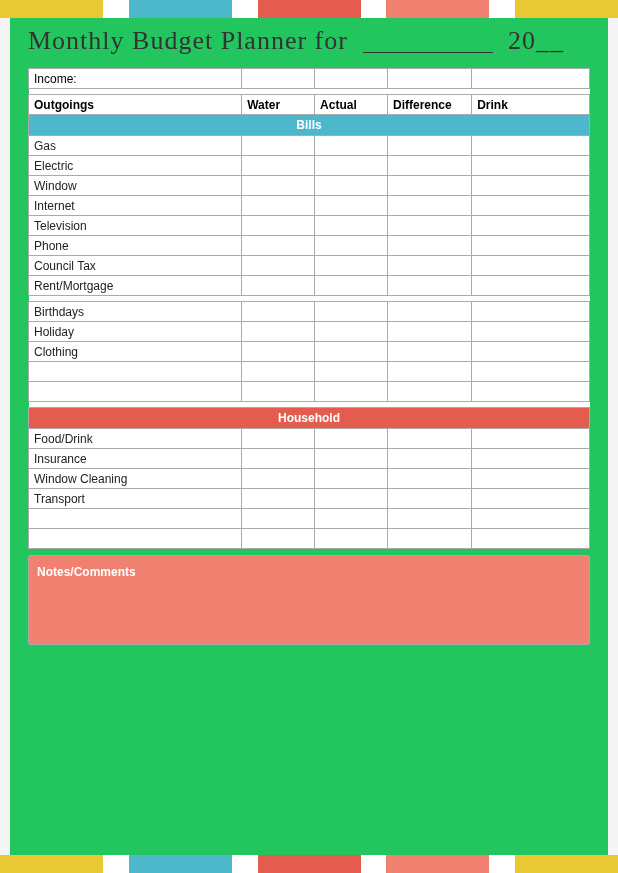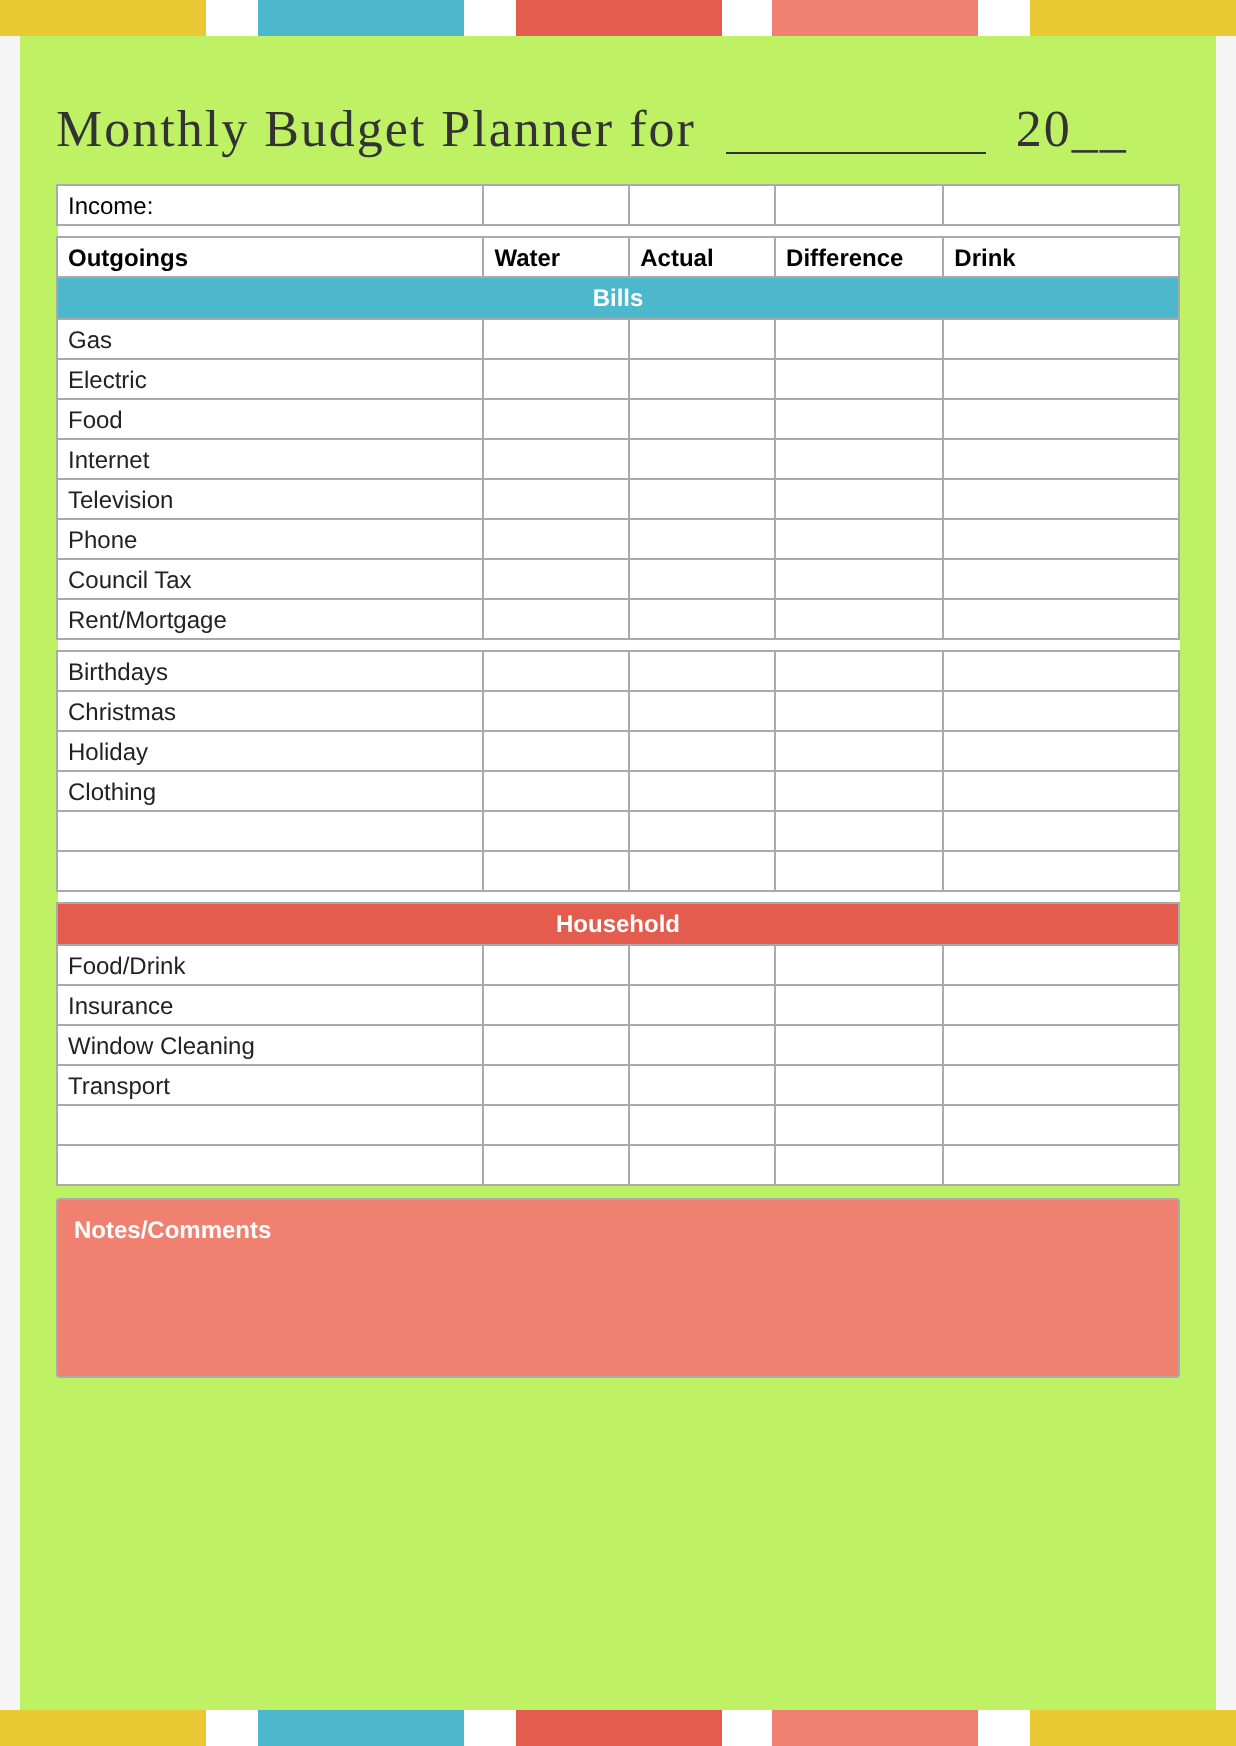--- a/index.html
+++ b/index.html
@@ -24,23 +24,23 @@
       display: flex;
       width: 100%;
     }
 
     .bar-segment {
       height: 100%;
     }
 
     .main-content {
       flex: 1;
-      background: #bef264;
+      background: #22c55e;
       margin: 0 10px;
-      padding: 28px 18px;
+      padding: 4px 18px;
       overflow: hidden;
     }
 
     .title {
       font-family: 'Brush Script MT', cursive;
       font-size: 26px;
       color: #333;
       margin-bottom: 12px;
       letter-spacing: 1px;
     }
@@ -185,21 +185,21 @@
           <td class="col-notes"></td>
         </tr>
         <tr class="data-row">
           <td class="col-outgoing">Electric</td>
           <td class="col-budget"></td>
           <td class="col-actual"></td>
           <td class="col-diff"></td>
           <td class="col-notes"></td>
         </tr>
         <tr class="data-row">
-          <td class="col-outgoing">Food</td>
+          <td class="col-outgoing">Window</td>
           <td class="col-budget"></td>
           <td class="col-actual"></td>
           <td class="col-diff"></td>
           <td class="col-notes"></td>
         </tr>
         <tr class="data-row">
           <td class="col-outgoing">Internet</td>
           <td class="col-budget"></td>
           <td class="col-actual"></td>
           <td class="col-diff"></td>
@@ -244,27 +244,20 @@
     </tbody>
       <tbody id="savings-body">
         <tr class="data-row">
           <td class="col-outgoing">Birthdays</td>
           <td class="col-budget"></td>
           <td class="col-actual"></td>
           <td class="col-diff"></td>
           <td class="col-notes"></td>
         </tr>
         <tr class="data-row">
-          <td class="col-outgoing">Christmas</td>
-          <td class="col-budget"></td>
-          <td class="col-actual"></td>
-          <td class="col-diff"></td>
-          <td class="col-notes"></td>
-        </tr>
-        <tr class="data-row">
           <td class="col-outgoing">Holiday</td>
           <td class="col-budget"></td>
           <td class="col-actual"></td>
           <td class="col-diff"></td>
           <td class="col-notes"></td>
         </tr>
         <tr class="data-row">
           <td class="col-outgoing">Clothing</td>
           <td class="col-budget"></td>
           <td class="col-actual"></td>

